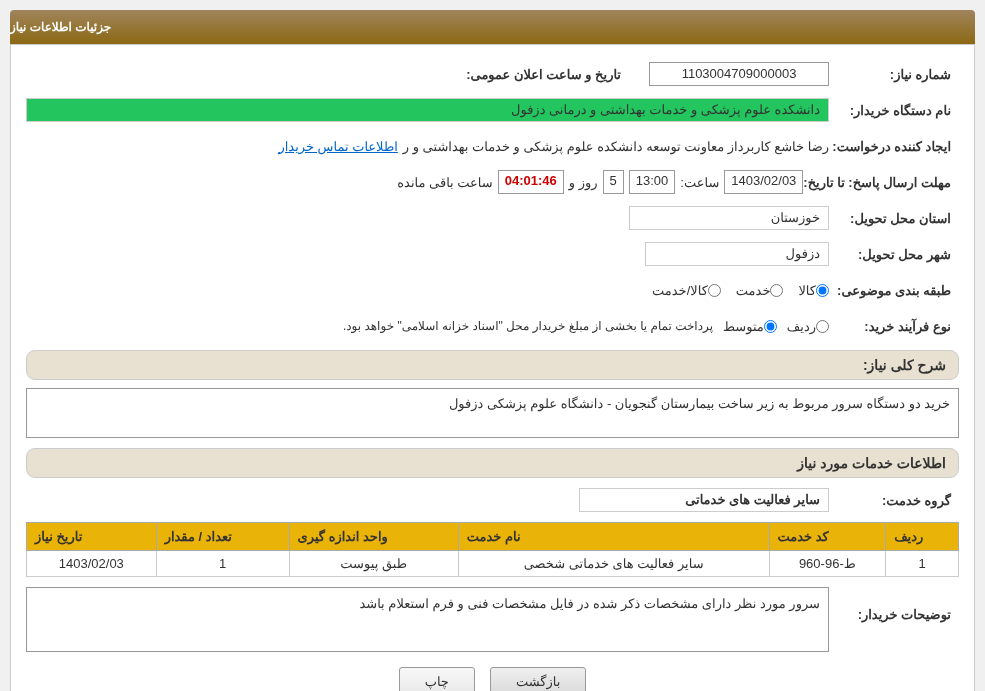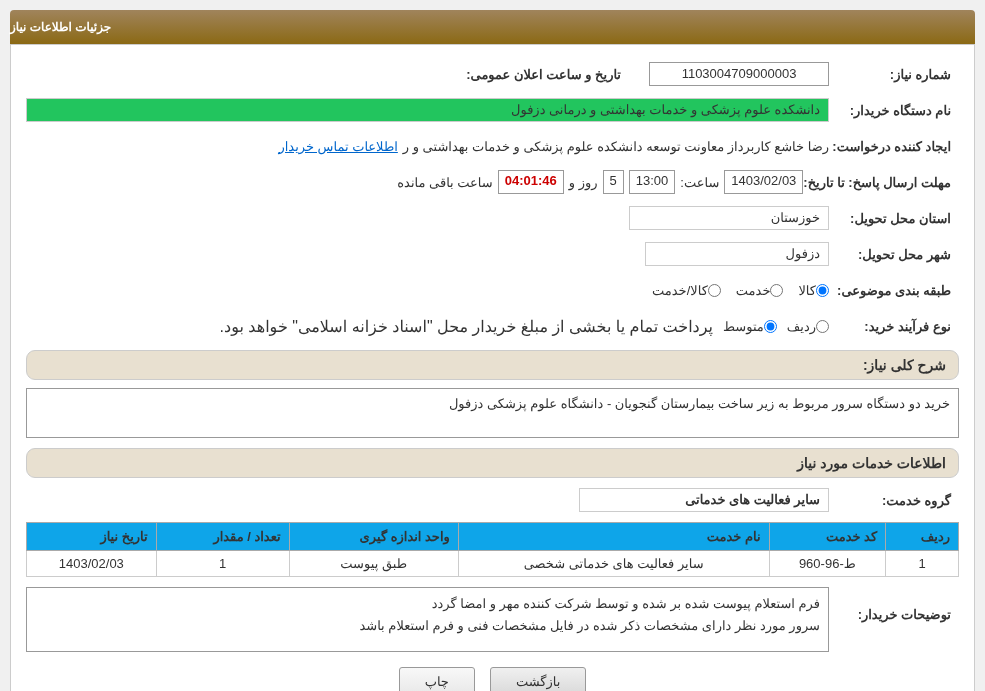--- a/index.html
+++ b/index.html
@@ -124,24 +124,24 @@
       text-align: right;
       line-height: 1.6;
     }
     .services-table {
       width: 100%;
       border-collapse: collapse;
       margin-top: 8px;
       margin-bottom: 10px;
     }
     .services-table th {
-      background: #0ea5e9;
+      background: #eab308;
       border: 1px solid #aaa;
       padding: 6px 8px;
-      text-align: right;
+      text-align: left;
       font-weight: bold;
     }
     .services-table td {
       border: 1px solid #ccc;
       padding: 5px 8px;
       text-align: center;
     }
     .services-table tr:nth-child(even) td {
       background: #f9f9f9;
     }
@@ -255,21 +255,21 @@
       <span class="label">نوع فرآیند خرید:</span>
       <div class="purchase-type-row">
         <div class="radio-item">
           <input type="radio" name="purchase_type" style="">
           <span>ردیف</span>
         </div>
         <div class="radio-item">
           <input type="radio" name="purchase_type" checked="" style="">
           <span>متوسط</span>
         </div>
-        <span style="color:#333; font-size:16px;">پرداخت تمام یا بخشی از مبلغ خریدار محل "اسناد خزانه اسلامی" خواهد بود.</span>
+        <span style="color:#333; font-size:12px;">پرداخت تمام یا بخشی از مبلغ خریدار محل "اسناد خزانه اسلامی" خواهد بود.</span>
       </div>
     </div>
 
     <div class="section-title">
       <span>شرح کلی نیاز:</span>
     </div>
     <div style="margin-bottom:10px;">
       <div class="textarea-box">خرید دو دستگاه سرور مربوط به زیر ساخت بیمارستان گنجویان - دانشگاه علوم پزشکی دزفول</div>
     </div>
 
@@ -302,21 +302,20 @@
             <td>1</td>
             <td>1403/02/03</td>
           </tr>
         </tbody>
     </table>
 
     <div class="info-row" style="align-items:flex-start;">
       <span class="label" style="padding-top:4px;margin-top:16px;">توضیحات خریدار:</span>
       <div style="flex:1;">
         <div class="desc-textarea">
-          <div>فرم استعلام پیوست شده بر شده و توسط شرکت کننده مهر و امضا گردد</div>
           <div>سرور مورد نظر دارای مشخصات ذکر شده در فایل مشخصات فنی  و  فرم استعلام باشد</div>
         </div>
       </div>
     </div>
 
     <div class="buttons-row">
       <button class="btn btn-back">بازگشت</button>
       <button class="btn btn-print">چاپ</button>
     </div>
   </div>

